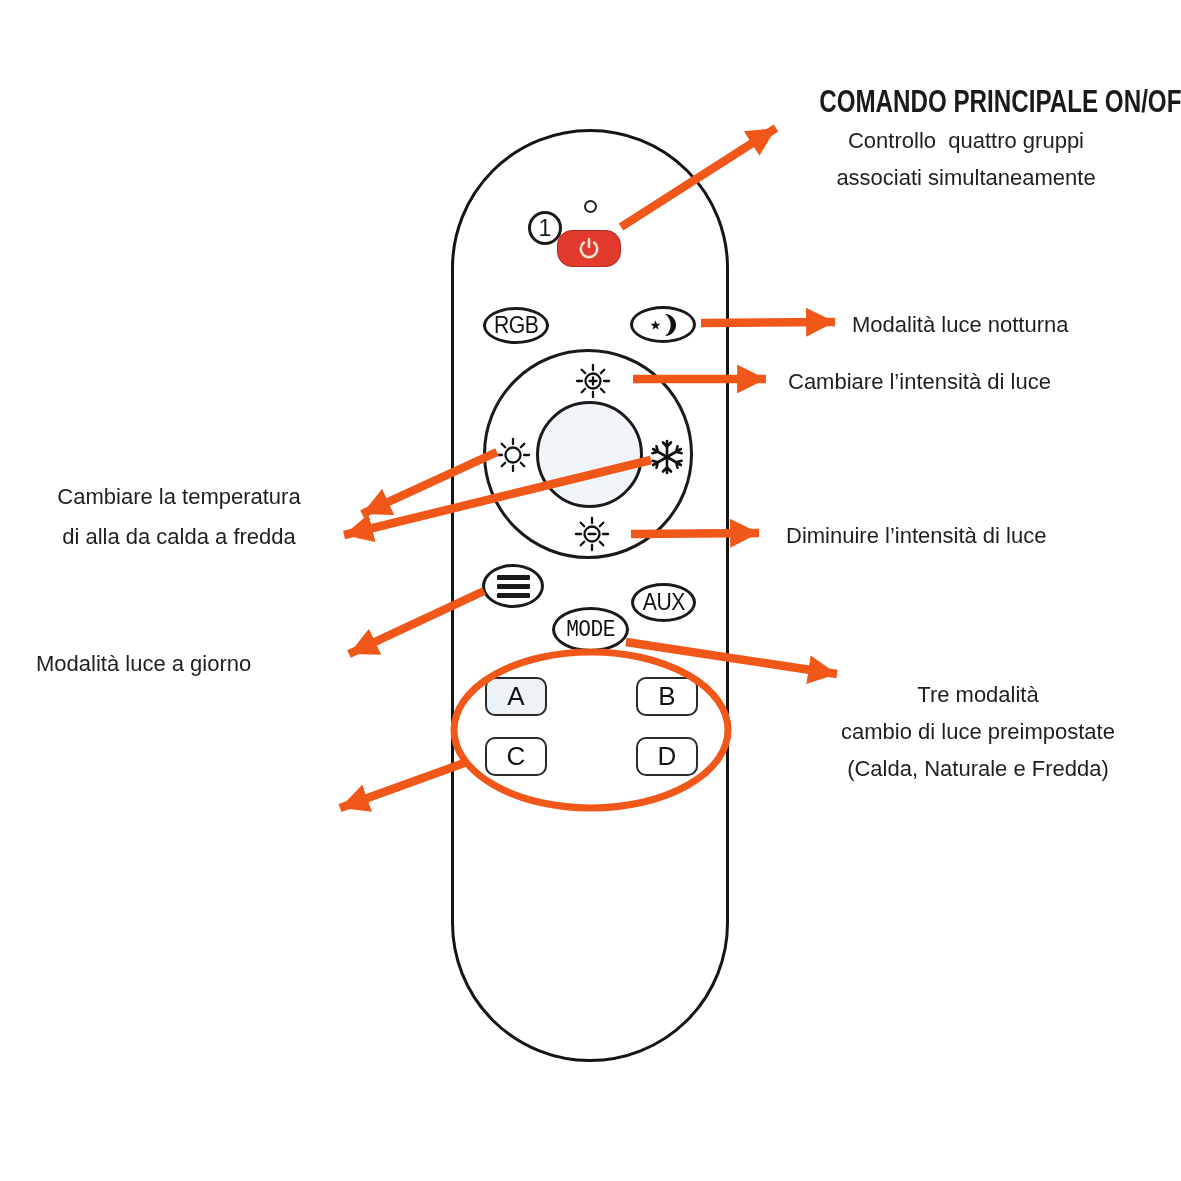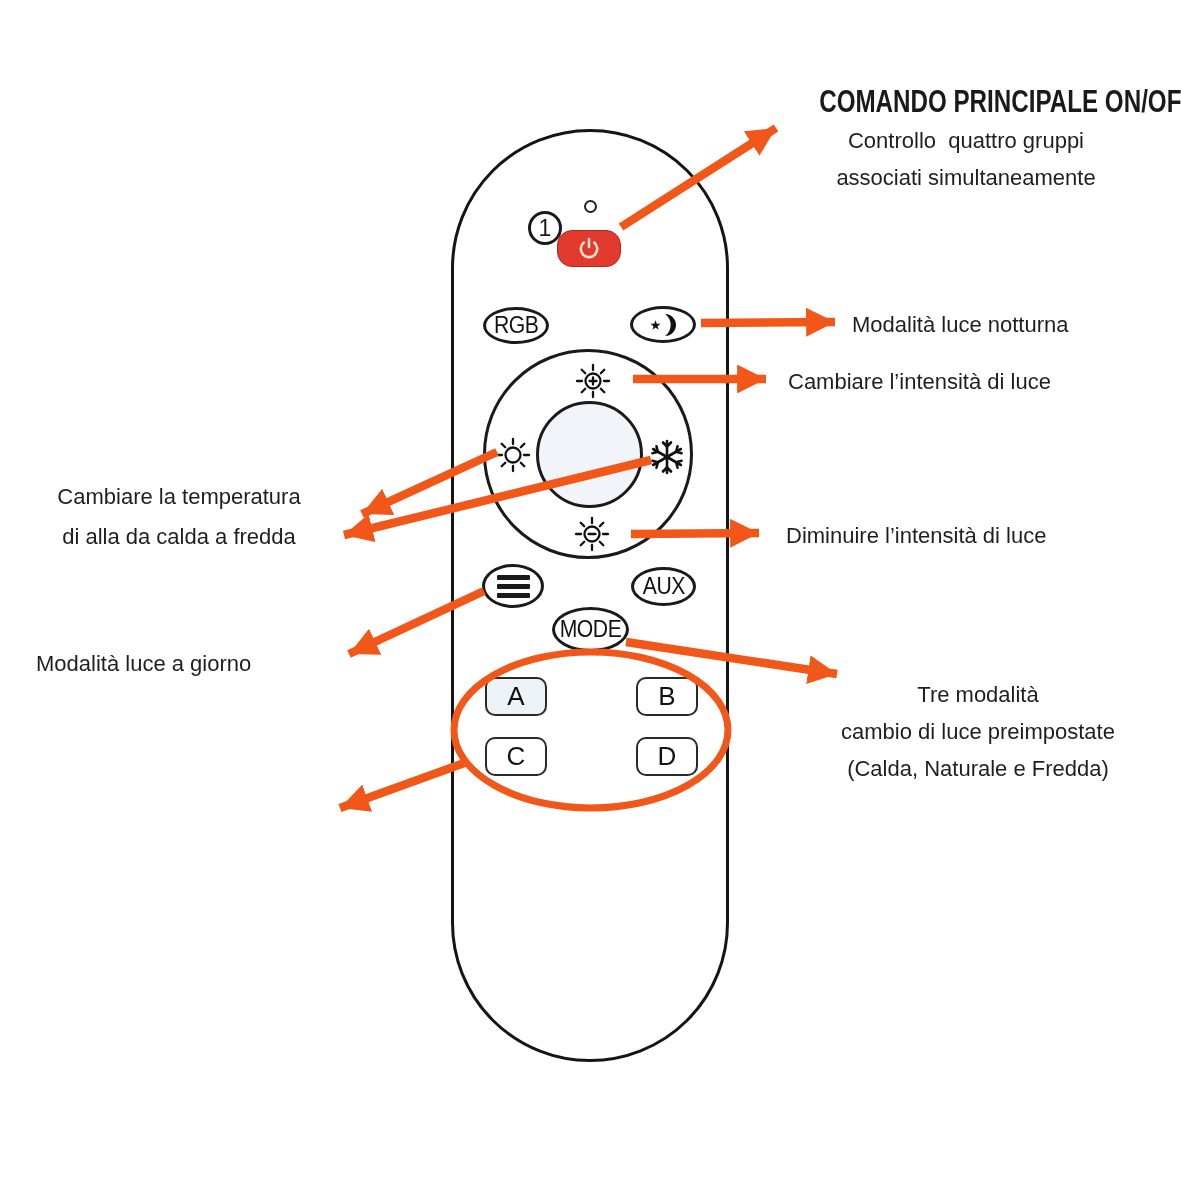--- a/index.html
+++ b/index.html
@@ -139,25 +139,25 @@
   </div>
 
   <div class="abs oval" style="left:482px;top:564px;width:62px;height:44px;">
     <span class="menu-bars">
         <div></div>
         <div></div>
         <div></div>
       </span>
   </div>
 
-  <div class="abs oval" style="left:631px;top:567px;width:65px;height:39px;text-align:right;">
+  <div class="abs oval" style="left:631px;top:583px;width:65px;height:39px;text-align:right;">
     <span class="btn-label">AUX</span>
   </div>
 
-  <div class="abs oval" style="left:552px;top:607px;width:77px;height:45px;">
+  <div class="abs oval" style="left:552px;top:607px;width:77px;height:45px;font-family:Liberation Mono, monospace;">
     <span class="btn-label">MODE</span>
   </div>
 
   <div class="abs round-btn" style="left:485px;top:677px;width:62px;height:39px;background:#EDF2F7;">
     <span>A</span>
   </div>
   <div class="abs round-btn" style="left:636px;top:677px;width:62px;height:39px;">
     <span>B</span>
   </div>
   <div class="abs round-btn" style="left:485px;top:737px;width:62px;height:39px;">

